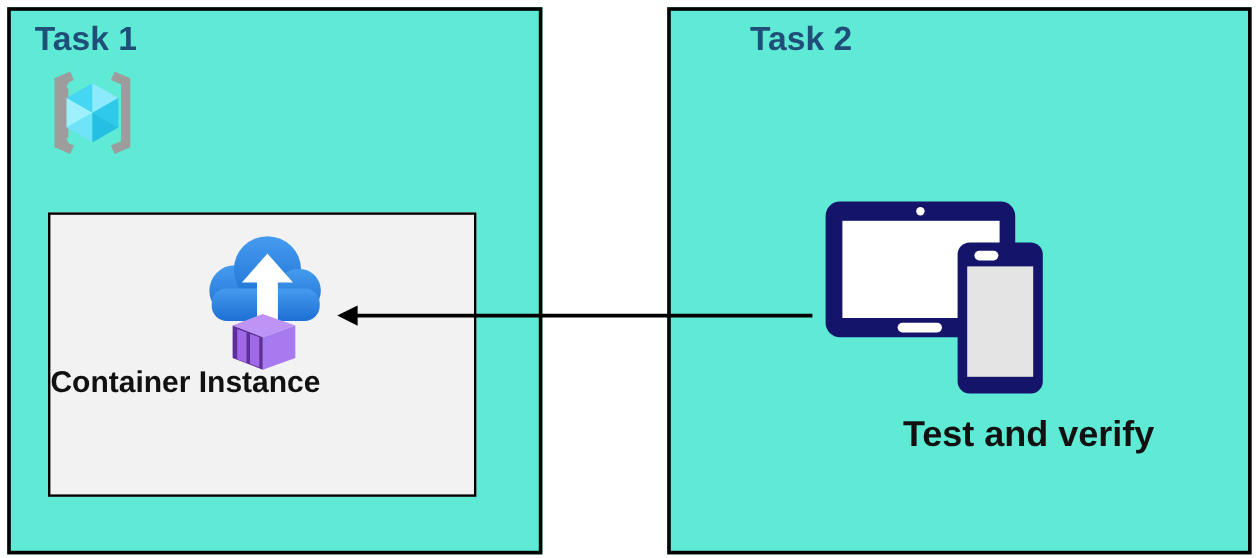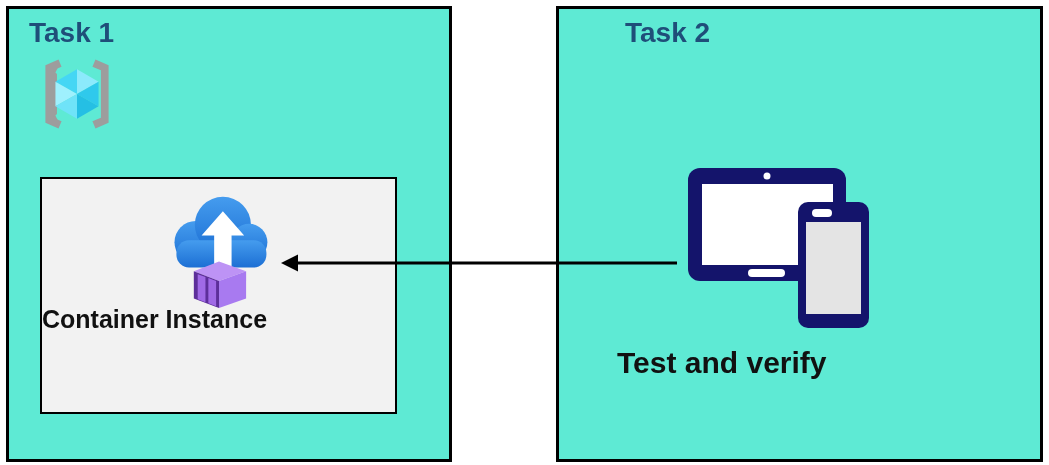--- a/index.html
+++ b/index.html
@@ -48,21 +48,21 @@
   }
   .ci-icon { position: absolute; left: 127px; top: 11px; width: 100px; height: 120px; }
   .ci-label {
     position: absolute; left: 0; top: 126px; width: 100%;
     font-size: 25px; font-weight: bold; color: var(--text-black, #111);
   }
 
   .devices-icon { position: absolute; left: 127px; top: 157px; width: 185px; height: 165px; }
   .tv-label {
     position: absolute; left: 58px; top: 337px; width: 345px;
-    text-align: left;
+    text-align: right;
     font-size: 30px; font-weight: bold; color: var(--text-black, #111);
   }
 
   .arrow-overlay {
     position: absolute; left: 278px; top: 248px;
     width: 402px; height: 32px;
     z-index: 5;
     pointer-events: none;
   }
 </style>

